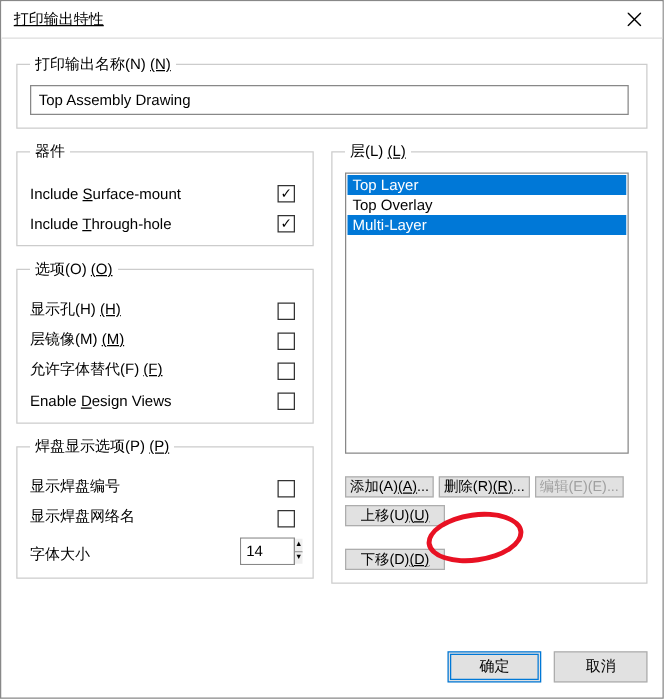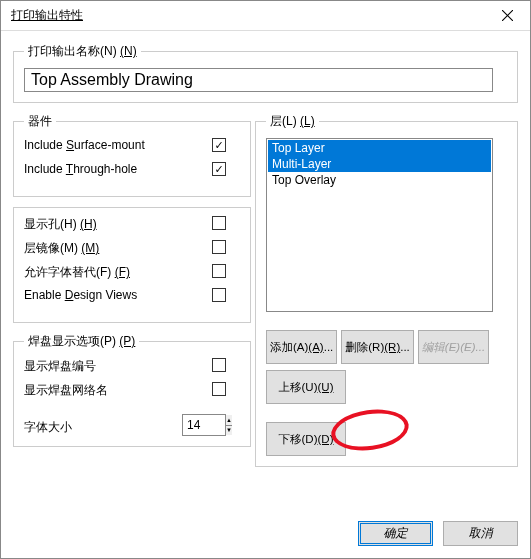--- a/index.html
+++ b/index.html
@@ -33,44 +33,44 @@
     cursor: pointer;
   }
   .titlebar-close svg { width: 11px; height: 11px; }
   .content {
     padding: 12px 12px 8px 12px;
     height: 478px;
   }
   fieldset {
     border: 1px solid #ccc;
     margin: 0 0 10px 0;
-    padding: 8px 24px 10px 10px;
+    padding: 8px 14px 10px 10px;
   }
   legend {
     padding: 0 4px;
     font-size: 12px;
   }
   .acc { text-decoration: underline; }
   .name-input {
     width: 100%;
     height: 24px;
     border: 1px solid #888;
     padding: 2px 6px;
-    font-size: 16px;
+    font-size: 12px;
     font-family: inherit;
   }
   .columns {
     display: flex;
-    gap: 4px;
+    gap: 14px;
   }
   .left-col { width: 238px; }
   .right-col { flex: 1; }
   .check-row {
     display: flex;
-    align-items: flex-start;
+    align-items: flex-end;
     justify-content: space-between;
     height: 24px;
   }
   .check-row label { cursor: default; }
   .chk {
     width: 14px;
     height: 14px;
     border: 1px solid #333;
     display: inline-flex;
     align-items: center;
@@ -141,36 +141,35 @@
     color: #fff;
   }
   .layer-btn-row {
     display: flex;
     gap: 4px;
     margin-top: 2px;
   }
   .layer-btn-row.row1 { justify-content: flex-start; }
   .layer-btn-row.row2 { justify-content: center; gap: 18px; margin-top:6px;flex-direction:column;}
   .btn {
-    height: 34px;
+    height: 17px;
     padding: 0 6px;
     border: 1px solid #adadad;
     background: #e1e1e1;
     font-size: 12px;
     font-family: inherit;
     cursor: pointer;
     display: inline-flex;
     align-items: center;
     justify-content: center;
     white-space: nowrap;
   }
   .btn.disabled {
     color: #a0a0a0;
     cursor: default;
-    font-style: italic;
   }
   .btn.default {
     border: 1px solid #0078d7;
     outline: 1px solid #0078d7;
     outline-offset: -3px;
   }
   .layer-btn-row .btn {
     font-size: 11.5px;
     padding: 0 3px;
   }
@@ -182,21 +181,20 @@
     display: flex;
     align-items: center;
     justify-content: flex-end;
     padding: 0 12px;
     gap: 10px;
     border-top: 0;
   }
   .footer .btn {
     width: 75px;
     height: 25px;
-    font-style: italic;
   }
   .red-circle {
     position: absolute;
     border: 4px solid #e81123;
     border-radius: 50%;
     pointer-events: none;
   }
   .relwrap { position: relative; }
 </style>
 </head>
@@ -228,20 +226,21 @@
           <label><span>Include </span><span class="acc">S</span><span>urface-mount</span></label>
           <span class="chk checked"></span>
         </div>
         <div class="check-row">
           <label><span>Include </span><span class="acc">T</span><span>hrough-hole</span></label>
           <span class="chk checked"></span>
         </div>
       </fieldset>
 
       <fieldset>
+        <legend><span>选项(O) </span><span class="acc">(O)</span></legend>
         <div class="check-row">
           <label><span>显示孔(H) </span><span class="acc">(H)</span></label>
           <span class="chk"></span>
         </div>
         <div class="check-row">
           <label><span>层镜像(M) </span><span class="acc">(M)</span></label>
           <span class="chk"></span>
         </div>
         <div class="check-row">
           <label><span>允许字体替代(F) </span><span class="acc">(F)</span></label>
@@ -276,22 +275,22 @@
       </fieldset>
 
     </div>
 
     <div class="right-col">
       <fieldset class="layers-fieldset relwrap">
         <legend><span>层(L) </span><span class="acc">(L)</span></legend>
 
         <div class="layers-list" id="layers-list">
             <div class="layer-item selected">Top Layer</div>
+            <div class="layer-item">Top Overlay</div>
             <div class="layer-item selected">Multi-Layer</div>
-            <div class="layer-item">Top Overlay</div>
           </div>
 
         <div class="layer-btn-row row1">
           <span class="btn">
               <span>添加(A) </span>
               <span class="acc">(A)</span>
               <span>...</span>
             </span>
           <span class="btn">
               <span>删除(R) </span>

